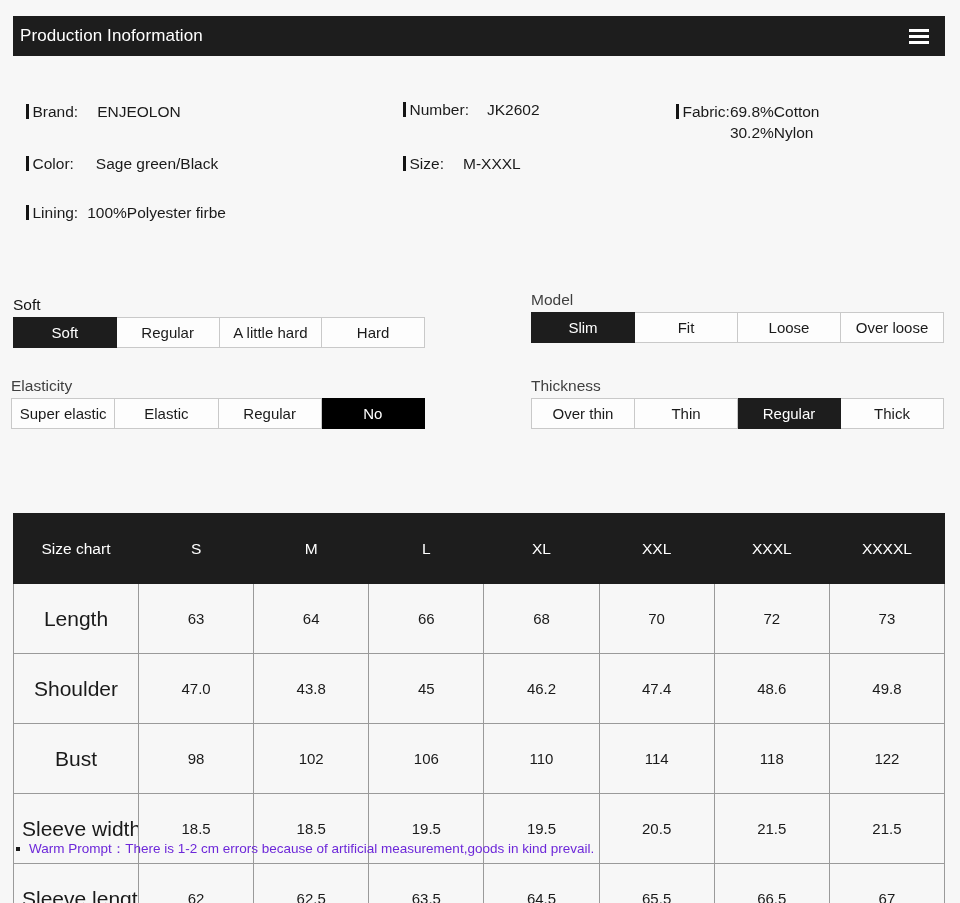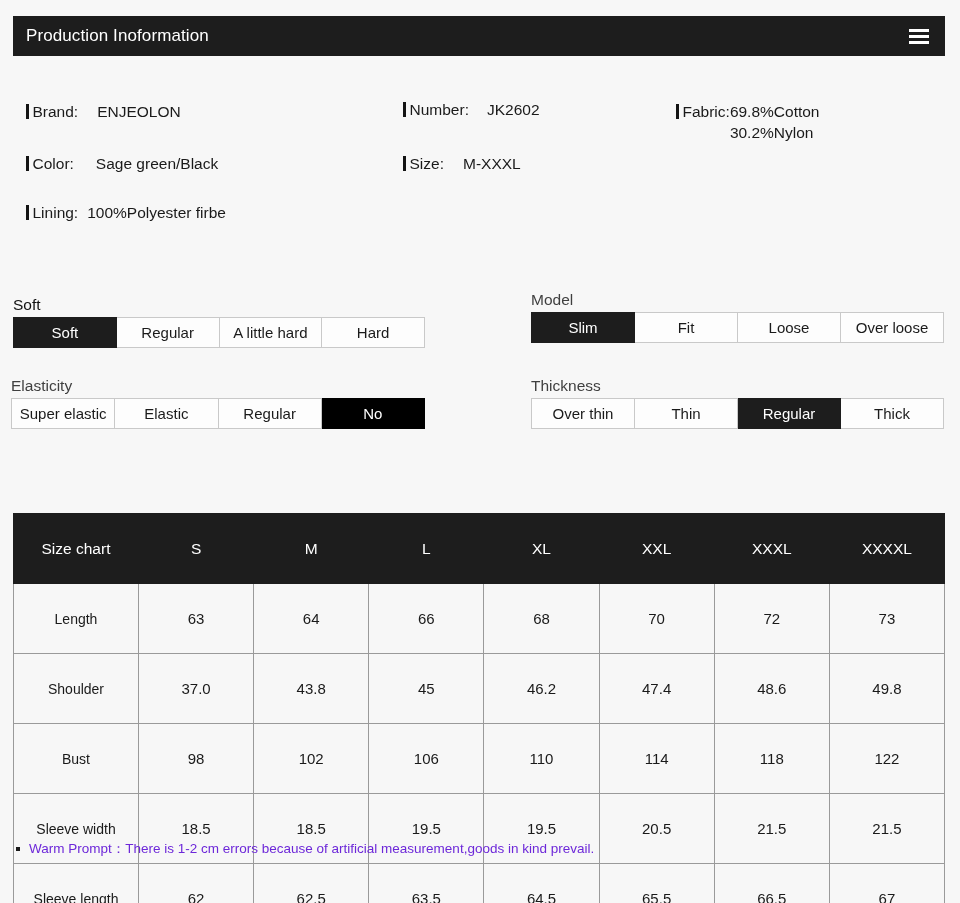--- a/index.html
+++ b/index.html
@@ -20,21 +20,21 @@
     position: absolute;
     left: 13px;
     top: 16px;
     width: 932px;
     height: 40px;
     background: #1d1d1d;
     display: flex;
     align-items: center;
     justify-content: space-between;
     box-sizing: border-box;
-    padding: 0 16px 0 13px;
+    padding: 0 16px 0 7px;
   }
   .header-title {
     color: #ffffff;
     font-size: 17px;
     letter-spacing: .1px;
   }
   .hamburger {
     display: flex;
     flex-direction: column;
     justify-content: space-between;
@@ -169,21 +169,21 @@
     overflow: hidden;
     white-space: nowrap;
   }
   .size-table thead th {
     background: #1d1d1d;
     color: #ffffff;
     border-color: #1d1d1d;
     font-size: 15.5px;
   }
   .size-table td.rowhead {
-    font-size: 14px;
+    font-size: 21px;
   }
   .col-first { width: 125px; }
 
   
   .note {
     position: absolute;
     left: 16px;
     top: 840px;
     display: flex;
     align-items: center;
@@ -324,21 +324,21 @@
       <td>63</td>
       <td>64</td>
       <td>66</td>
       <td>68</td>
       <td>70</td>
       <td>72</td>
       <td>73</td>
     </tr>
     <tr>
       <td class="rowhead">Shoulder</td>
-      <td>37.0</td>
+      <td>47.0</td>
       <td>43.8</td>
       <td>45</td>
       <td>46.2</td>
       <td>47.4</td>
       <td>48.6</td>
       <td>49.8</td>
     </tr>
     <tr>
       <td class="rowhead">Bust</td>
       <td>98</td>

